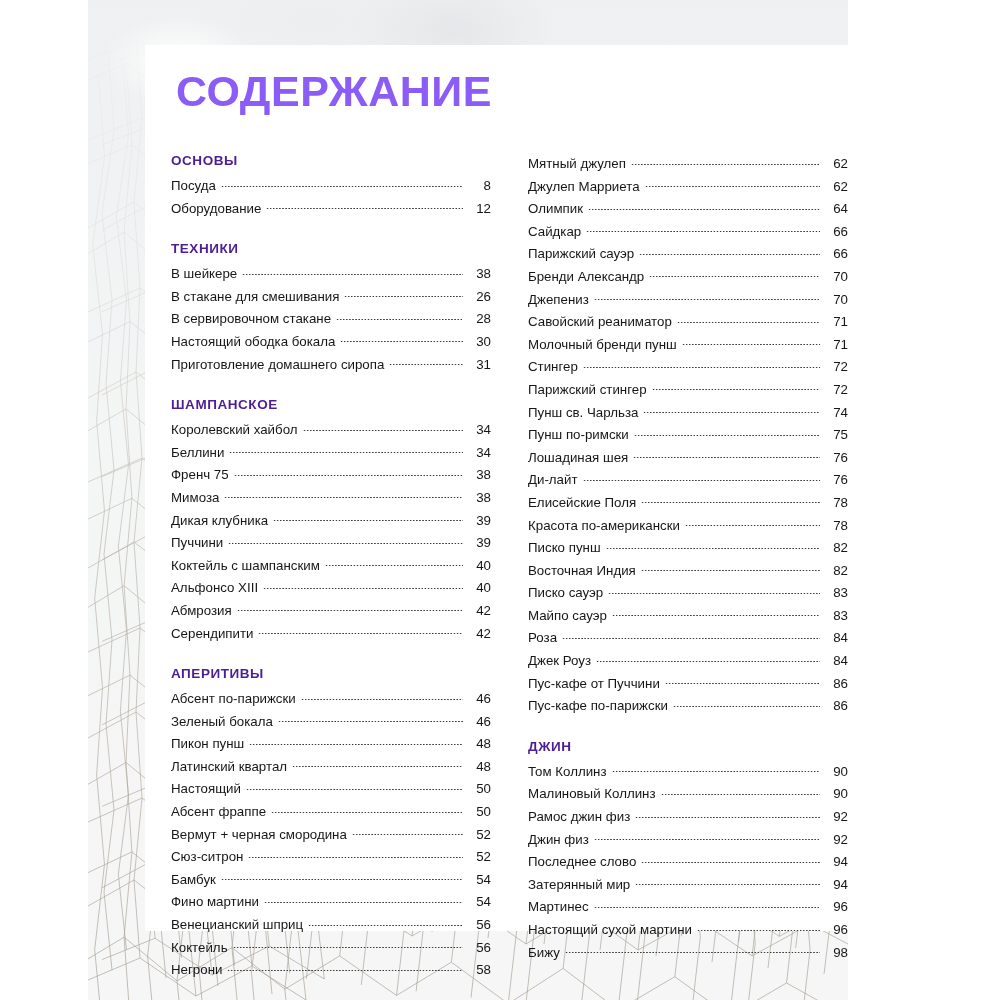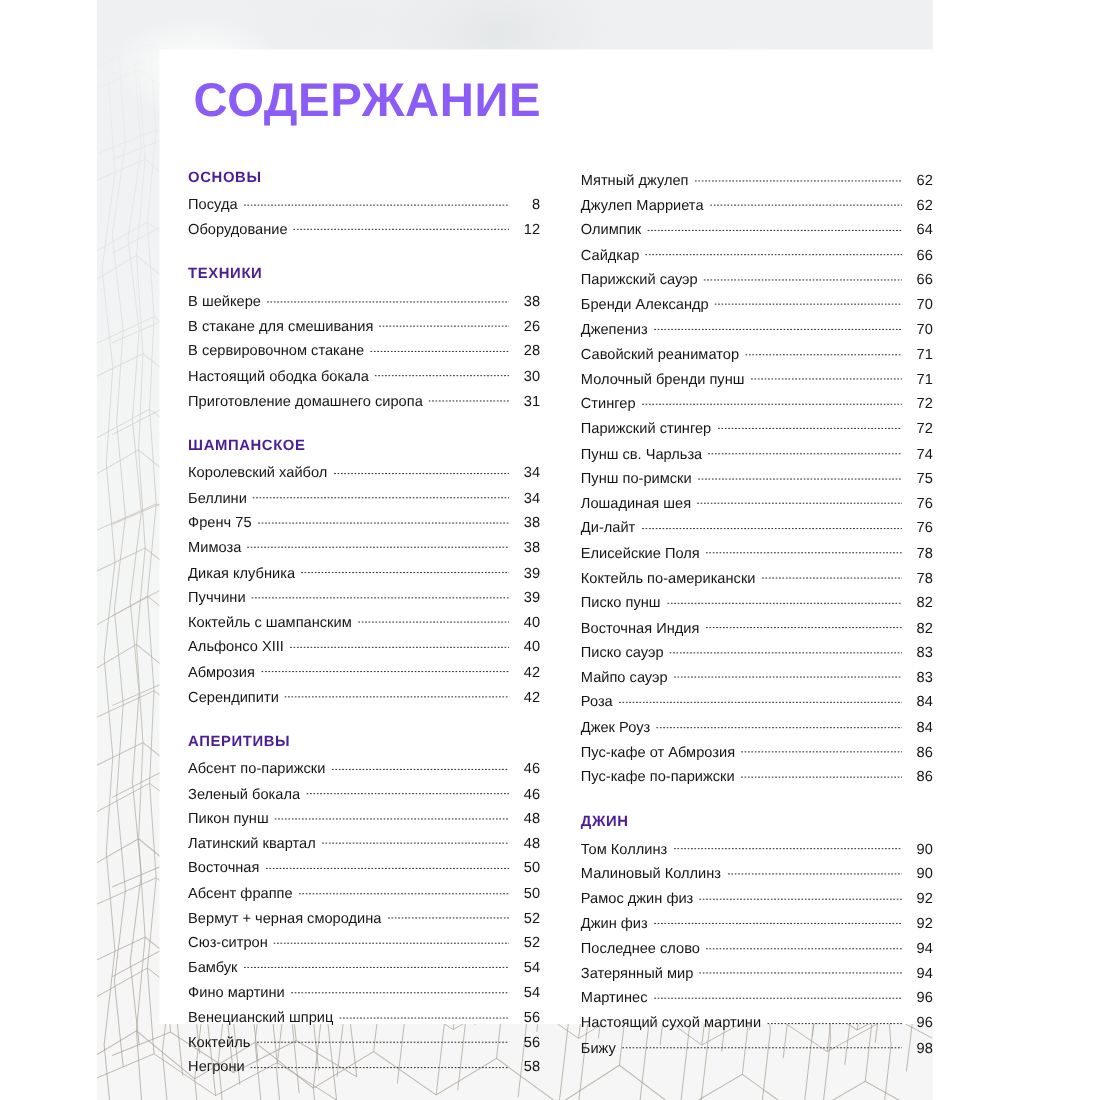--- a/index.html
+++ b/index.html
@@ -324,21 +324,21 @@
             <span class="entry-title">Пикон пунш</span>
             <span class="entry-leader"></span>
             <span class="entry-page">48</span>
           </div>
         <div class="toc-entry">
             <span class="entry-title">Латинский квартал</span>
             <span class="entry-leader"></span>
             <span class="entry-page">48</span>
           </div>
         <div class="toc-entry">
-            <span class="entry-title">Восточная</span>
+            <span class="entry-title">Настоящий</span>
             <span class="entry-leader"></span>
             <span class="entry-page">50</span>
           </div>
         <div class="toc-entry">
             <span class="entry-title">Абсент фраппе</span>
             <span class="entry-leader"></span>
             <span class="entry-page">50</span>
           </div>
         <div class="toc-entry">
             <span class="entry-title">Вермут + черная смородина</span>
@@ -457,21 +457,21 @@
             <span class="entry-title">Ди-лайт</span>
             <span class="entry-leader"></span>
             <span class="entry-page">76</span>
           </div>
         <div class="toc-entry">
             <span class="entry-title">Елисейские Поля</span>
             <span class="entry-leader"></span>
             <span class="entry-page">78</span>
           </div>
         <div class="toc-entry">
-            <span class="entry-title">Коктейль по-американски</span>
+            <span class="entry-title">Красота по-американски</span>
             <span class="entry-leader"></span>
             <span class="entry-page">78</span>
           </div>
         <div class="toc-entry">
             <span class="entry-title">Писко пунш</span>
             <span class="entry-leader"></span>
             <span class="entry-page">82</span>
           </div>
         <div class="toc-entry">
             <span class="entry-title">Восточная Индия</span>
@@ -492,21 +492,21 @@
             <span class="entry-title">Роза</span>
             <span class="entry-leader"></span>
             <span class="entry-page">84</span>
           </div>
         <div class="toc-entry">
             <span class="entry-title">Джек Роуз</span>
             <span class="entry-leader"></span>
             <span class="entry-page">84</span>
           </div>
         <div class="toc-entry">
-            <span class="entry-title">Пус-кафе от Абмрозия</span>
+            <span class="entry-title">Пус-кафе от Пуччини</span>
             <span class="entry-leader"></span>
             <span class="entry-page">86</span>
           </div>
         <div class="toc-entry">
             <span class="entry-title">Пус-кафе по-парижски</span>
             <span class="entry-leader"></span>
             <span class="entry-page">86</span>
           </div>
       </div>
 

